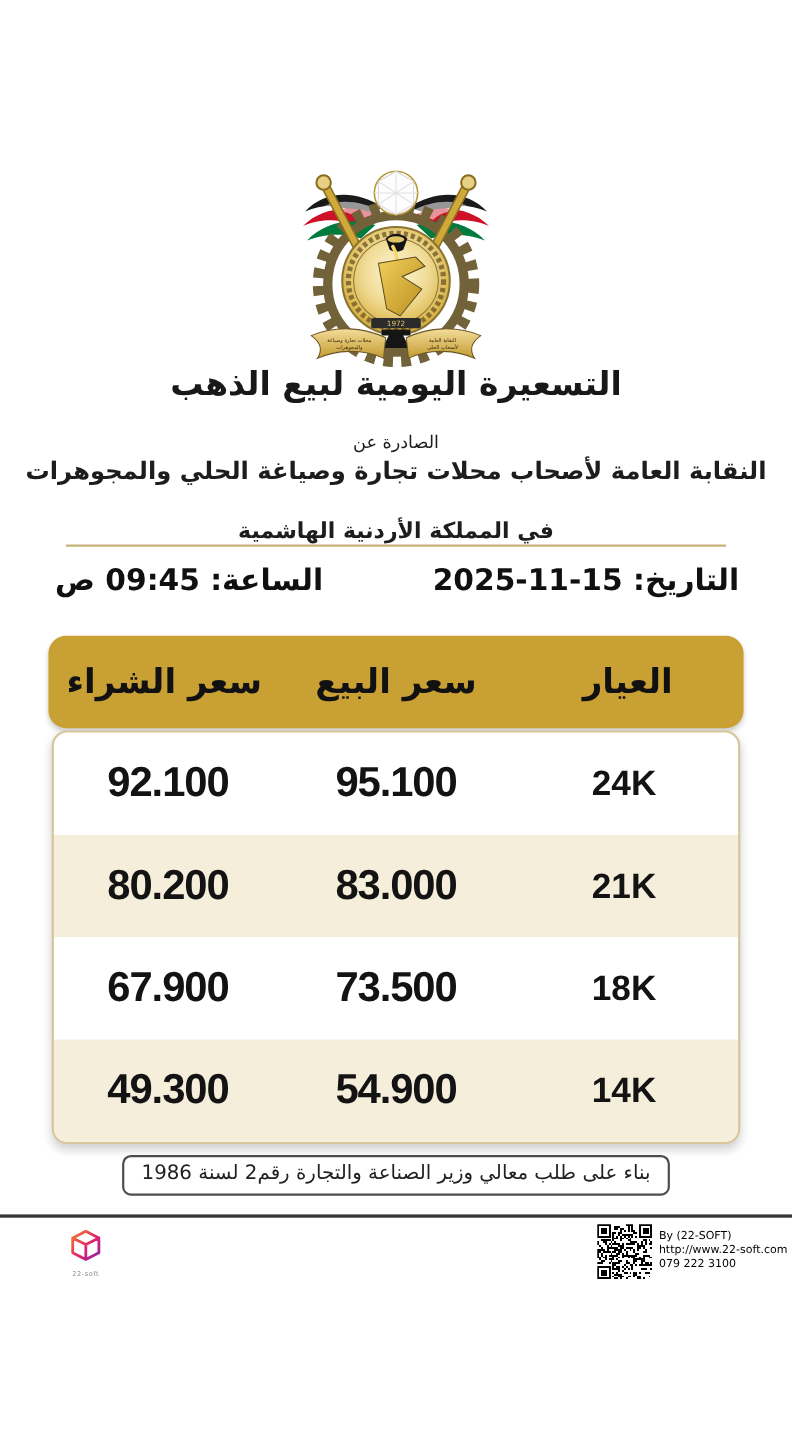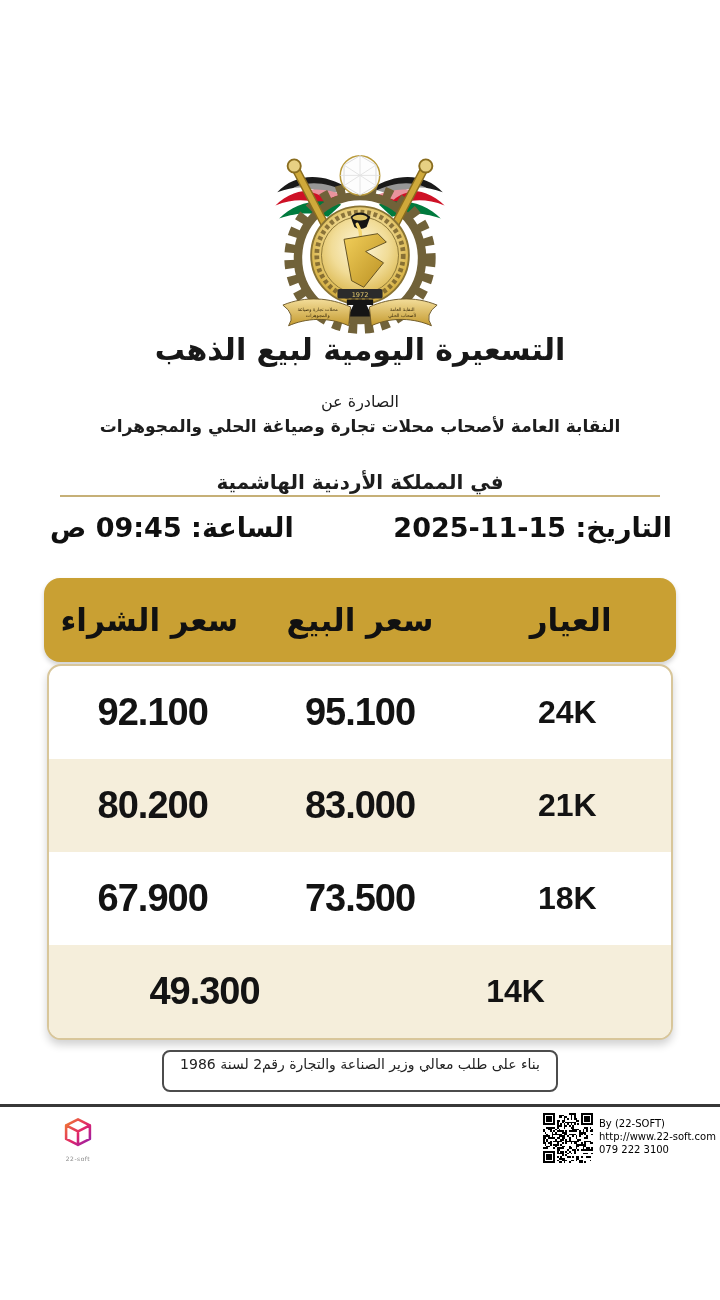--- a/index.html
+++ b/index.html
@@ -7,21 +7,21 @@
   .page{position:relative;width:720px;height:1300px;margin:0 auto;background:#fff;overflow:hidden;border-radius:30px;}
   .abs{position:absolute;}
   .ctr{width:100%;text-align:center;}
 
   
   .emblem{top:146px;left:50%;transform:translateX(-50%);width:188px;height:196px;}
 
   
   .title{top:332px;font-size:30px;font-weight:bold;color:#181818;}
   .sub1{top:392px;font-size:16px;font-weight:normal;color:#1d1d1d;}
-  .sub2{top:416px;font-size:17px;font-weight:bold;color:#1d1d1d;}
+  .sub2{top:416px;font-size:22px;font-weight:bold;color:#1d1d1d;}
   .sub3{top:470px;font-size:20px;font-weight:bold;color:#1d1d1d;}
   .gold-rule{top:495px;left:60px;width:600px;height:2px;background:#c6b077;}
 
   
   .dt-row{top:512px;left:50px;width:622px;display:flex;justify-content:space-between;
           direction:rtl;font-size:27px;font-weight:bold;color:#101010;}
   .dt-row .grp{white-space:nowrap;}
 
   
   .thead{top:578px;left:44px;width:632px;height:84px;background:#c9a033;border-radius:16px;
@@ -33,21 +33,21 @@
   .t-row{height:93px;display:flex;direction:rtl;align-items:center;}
   .t-row.alt{background:#f5eedb;}
   .t-row .cell{flex:1;text-align:center;}
   .karat,.num{font-family:"Liberation Sans","DejaVu Sans",sans-serif;font-weight:bold;color:#131313;}
   .karat{font-size:32px;}
   .num{font-size:38px;letter-spacing:-1px;}
 
   
   .note-wrap{top:1050px;text-align:center;}
   .note-box{display:inline-block;direction:rtl;border:2px solid #4c4c4c;border-radius:8px;
-            padding:4px 16px 18px;font-size:14px;color:#222;background:#fff;}
+            padding:4px 16px 8px;font-size:18px;color:#222;background:#fff;}
 
   
   .foot-rule{top:1104px;left:0;width:720px;height:3px;background:#383838;}
   .cube-logo{top:1116px;left:58px;width:40px;text-align:center;}
   .cube-label{font-size:6px;color:#8a8a8a;letter-spacing:.5px;margin-top:1px;}
   .qr{top:1113px;left:543px;width:50px;height:50px;}
   .credit{top:1117px;left:599px;font-size:10px;line-height:13px;color:#000;white-space:nowrap;}
 </style>
 </head>
 <body>
@@ -173,20 +173,21 @@
       <div class="cell num">83.000</div>
       <div class="cell num">80.200</div>
     </div>
     <div class="t-row">
       <div class="cell karat">18K</div>
       <div class="cell num">73.500</div>
       <div class="cell num">67.900</div>
     </div>
     <div class="t-row alt">
       <div class="cell karat">14K</div>
+      <div class="cell num">54.900</div>
       <div class="cell num">49.300</div>
     </div>
   </div>
 
   <div class="abs ctr note-wrap">
     <span class="note-box">بناء على طلب معالي وزير الصناعة والتجارة رقم2 لسنة 1986</span>
   </div>
 
   <div class="abs foot-rule"></div>
 

